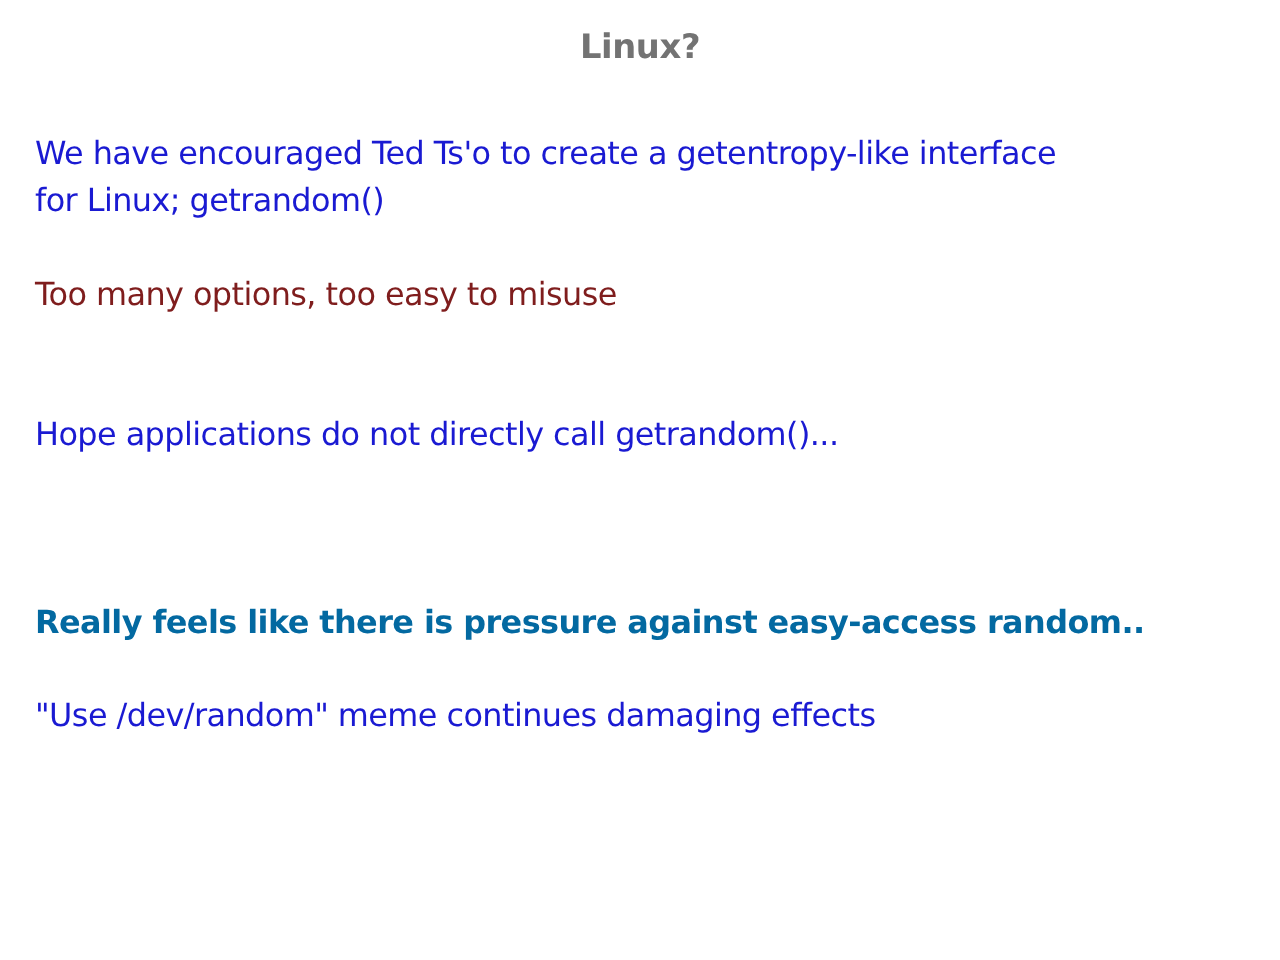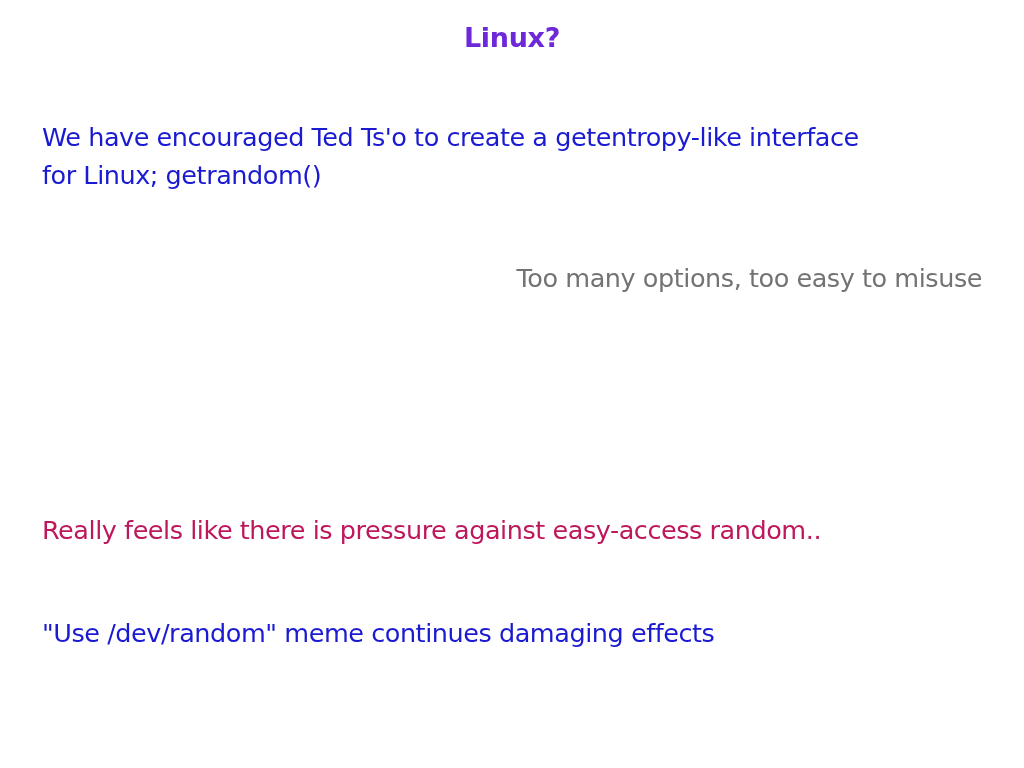--- a/index.html
+++ b/index.html
@@ -41,52 +41,53 @@
     top: 104px;
     width: 968px;
   }
   .para {
     font-family: "DejaVu Sans", sans-serif;
     font-size: 25.5px;
     line-height: 38px;
     color: #1a1ad2;
     letter-spacing: -0.45px;
     white-space: pre-wrap;
-    margin: 14px;
+    margin: 0;
   }
   .gap-sm { height: 37px; }
   .gap-lg { height: 75px; }
 </style>
 </head>
 <body>
 
 <div class="slide" style="background: rgb(255, 255, 255);">
 
-  <div class="slide-title" style="color: #6d28d9;">Linux?</div>
+  <div class="slide-title" style="color: #737373;">Linux?</div>
 
   <div class="body-block">
 
     <p class="para" style="color: rgb(26, 26, 210);">We have encouraged Ted Ts'o to create a getentropy-like interface
 for Linux; getrandom()</p>
 
     <div class="gap-sm"></div>
 
-    <p class="para" style="color: #737373; text-align: right;">Too many options, too easy to misuse</p>
+    <p class="para" style="color: #7f1d1d;">Too many options, too easy to misuse</p>
 
     <div class="gap-sm"></div>
 
 
     <div class="gap-sm"></div>
 
+    <p class="para" style="color: rgb(26, 26, 210);">Hope applications do not directly call getrandom()...</p>
 
     <div class="gap-lg"></div>
 
 
     <div class="gap-sm"></div>
 
-    <p class="para" style="color: #be185d;">Really feels like there is pressure against easy-access random..</p>
+    <p class="para" style="color: #0369a1; font-weight: bold;">Really feels like there is pressure against easy-access random..</p>
 
     <div class="gap-sm"></div>
 
     <p class="para" style="color: rgb(26, 26, 210);">"Use /dev/random" meme continues damaging effects</p>
 
   </div>
 </div>
 
 </body></html>

